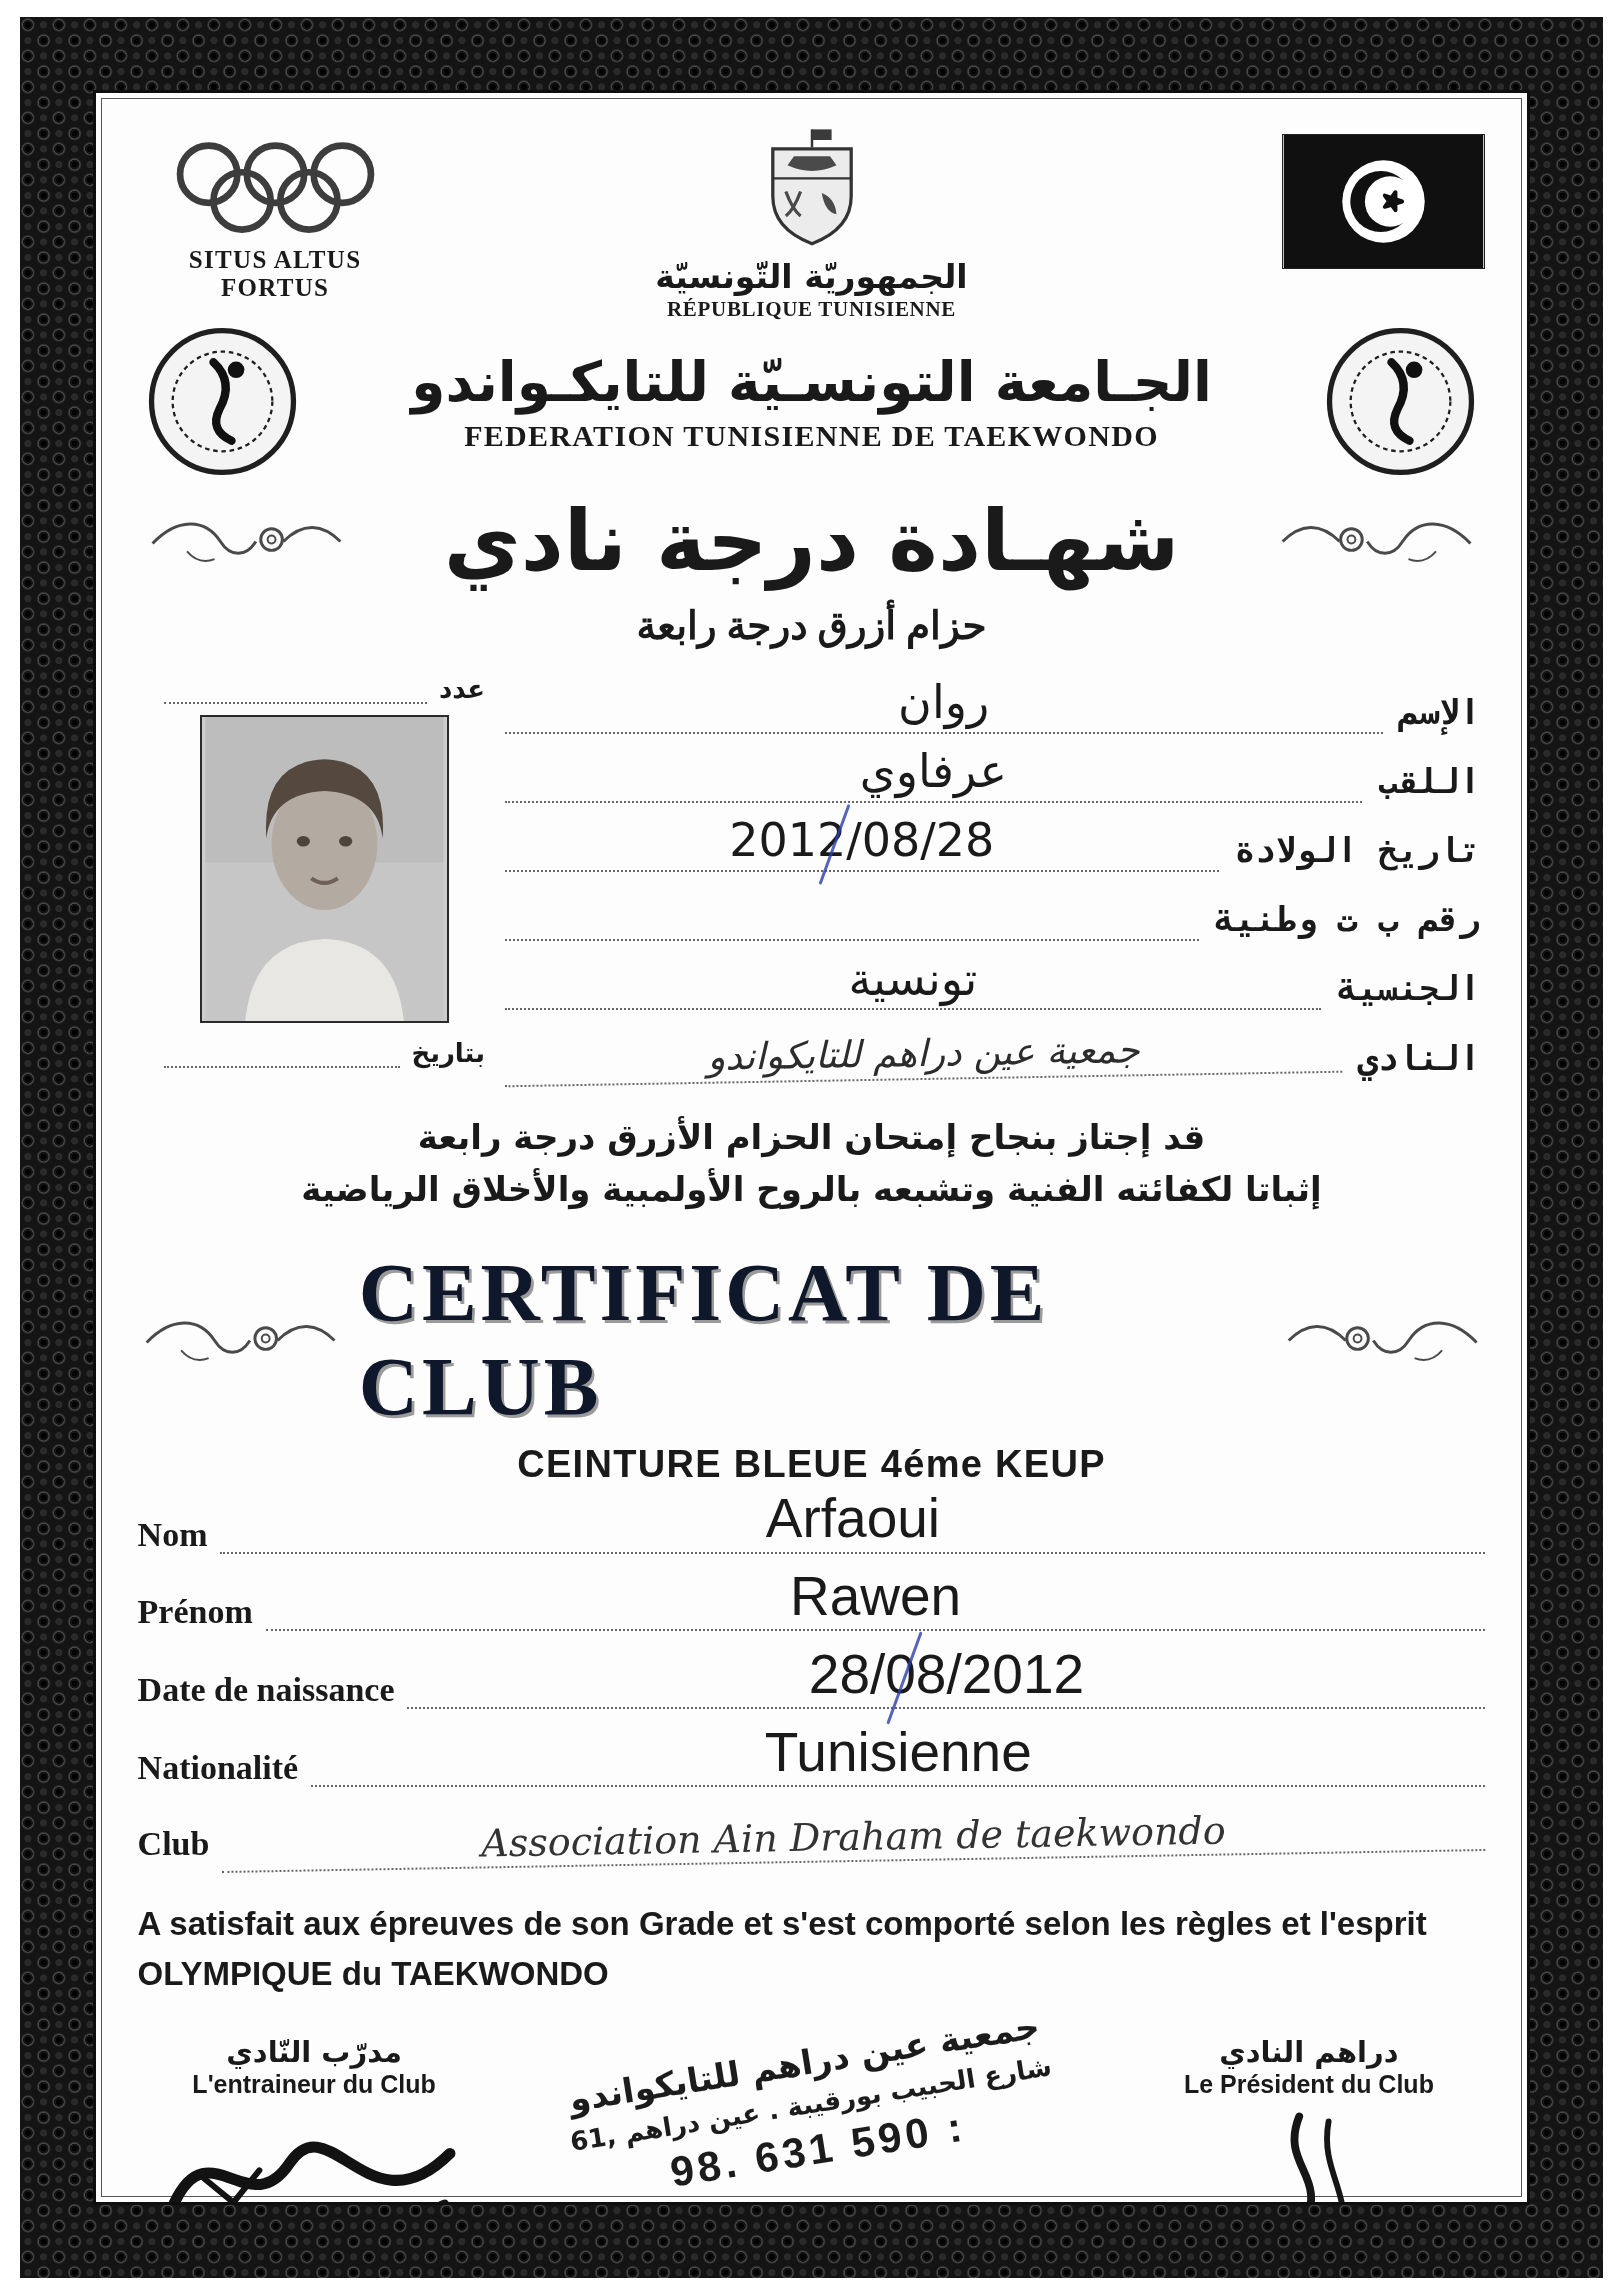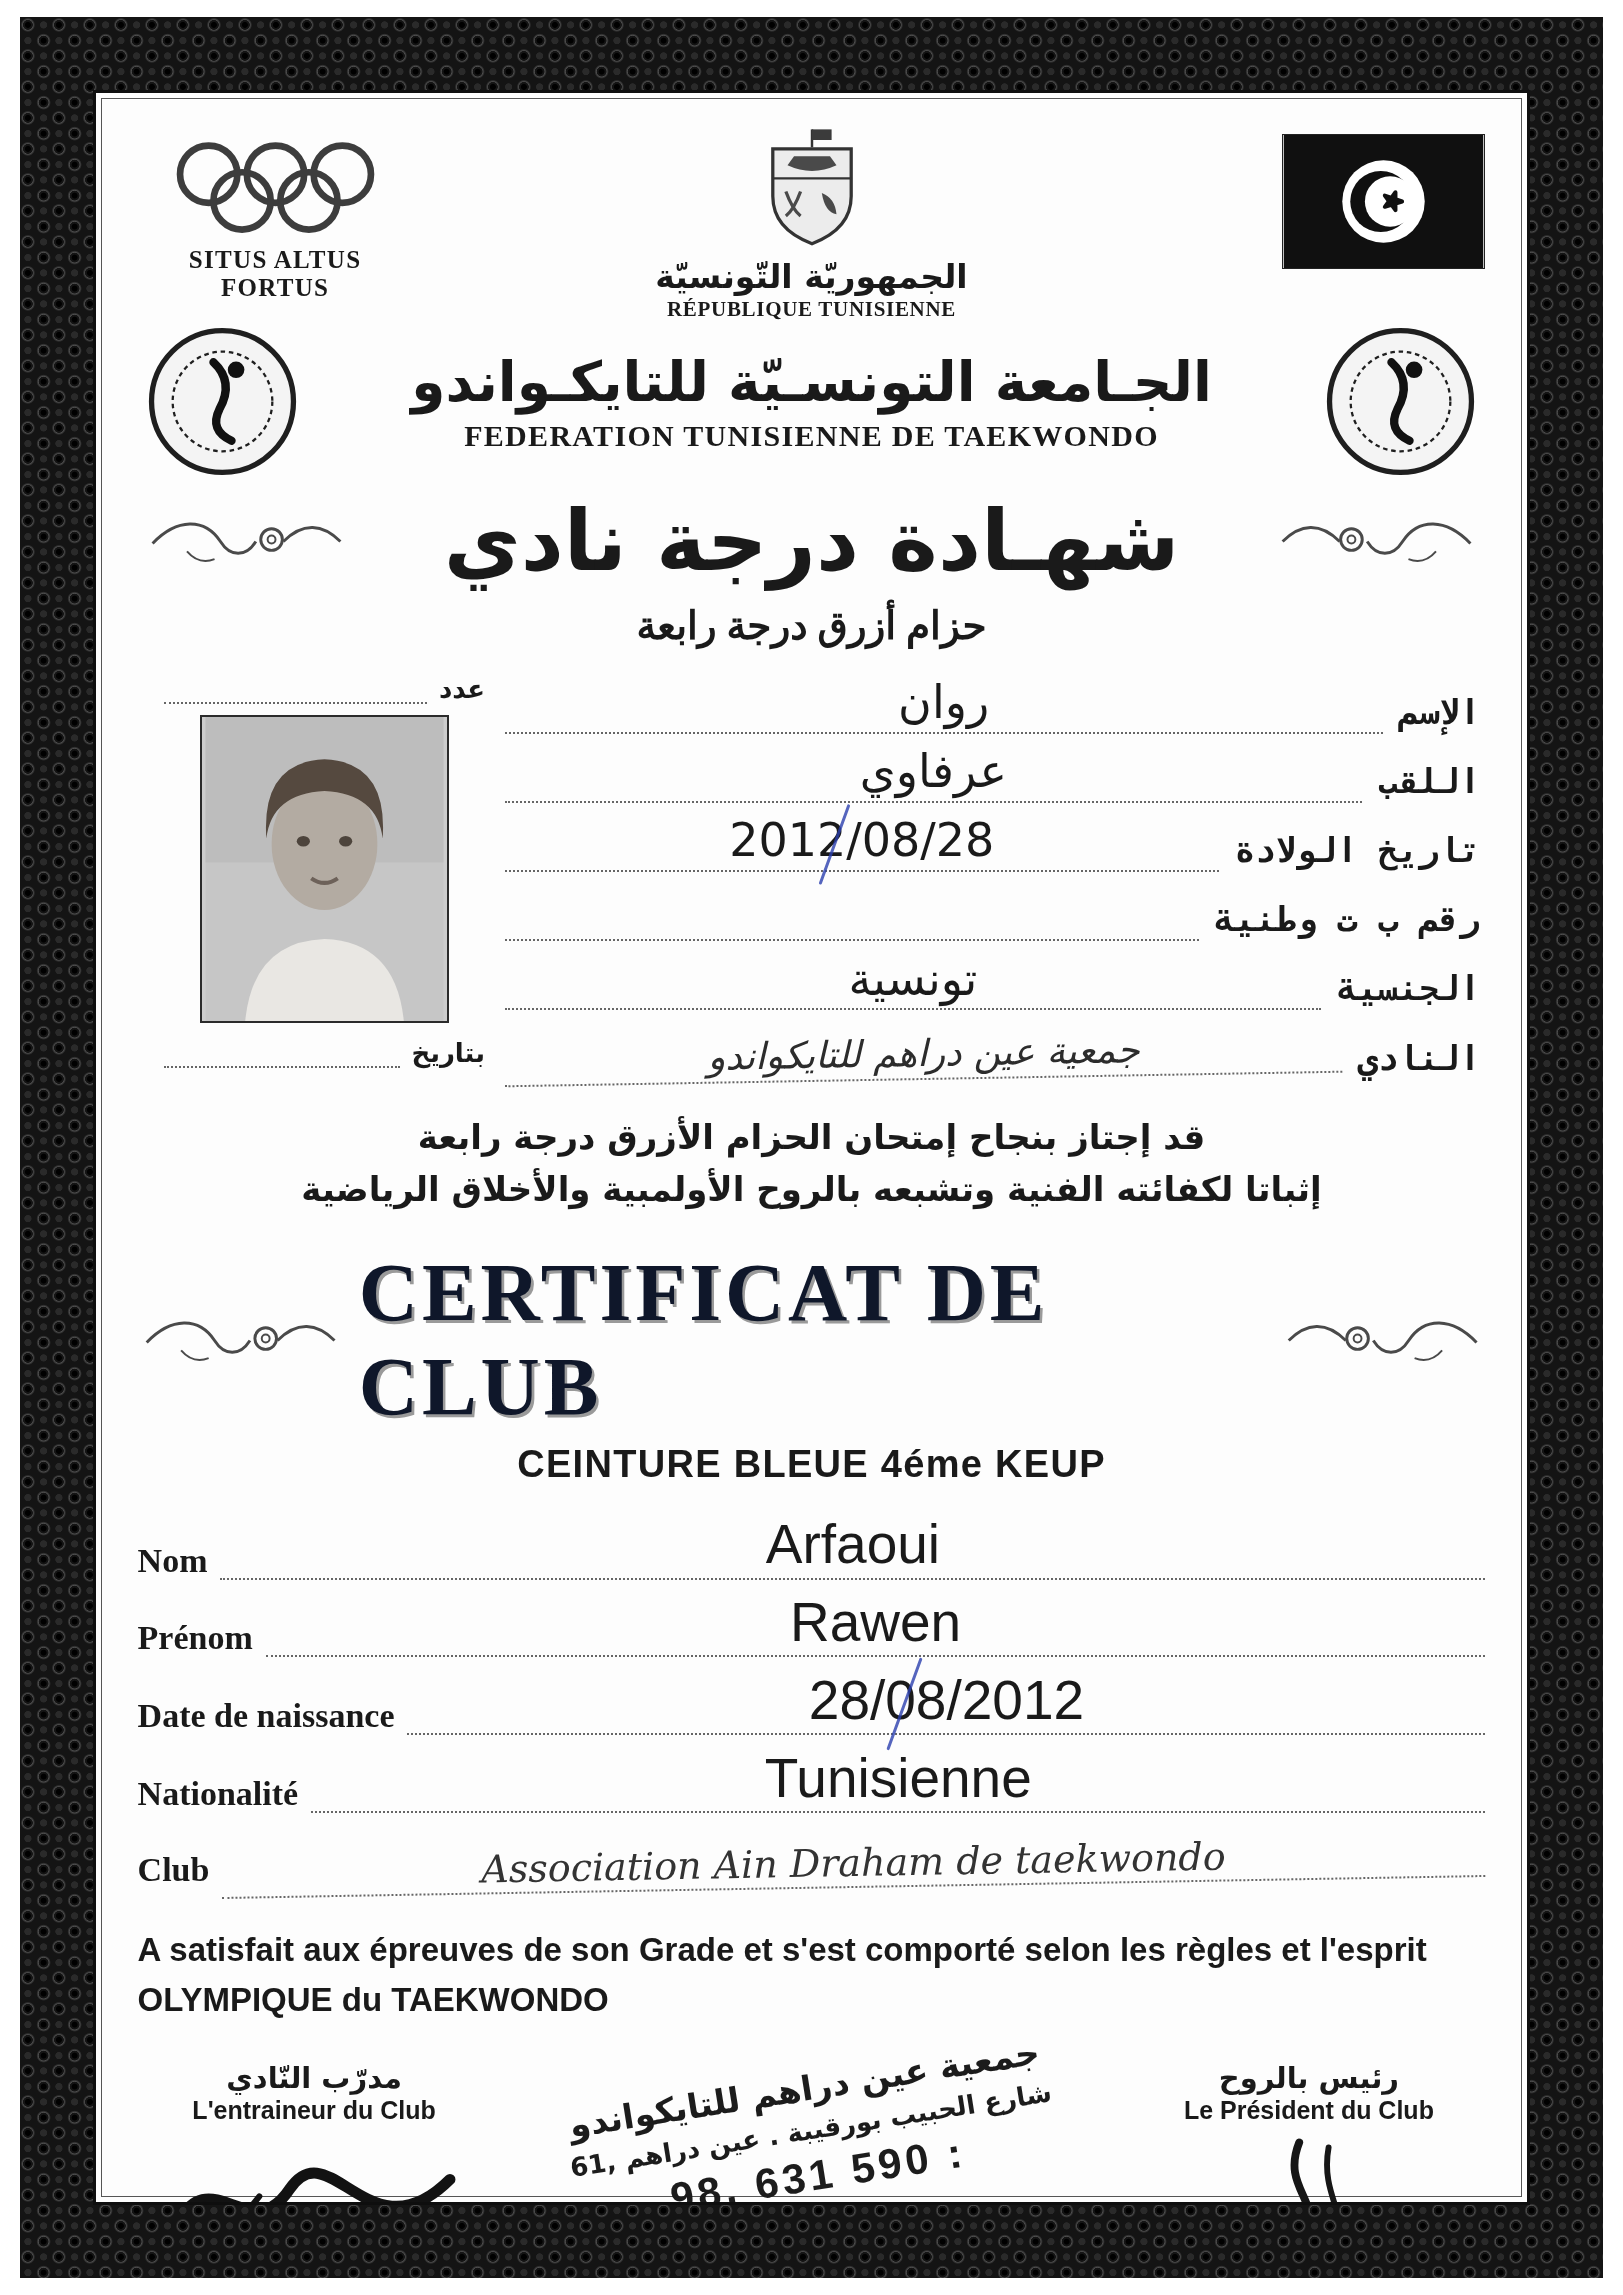--- a/index.html
+++ b/index.html
@@ -79,21 +79,21 @@
   .statement-ar { direction:rtl; text-align:center; font-size:34px; font-weight:bold; font-family:"DejaVu Sans", sans-serif; margin-top:22px; line-height:1.55; }
 
   
   .cdc-band { display:flex; align-items:center; justify-content:center; gap:17px; margin-top:30px; }
   .cdc-title {
     font-size:82px; font-weight:900; letter-spacing:3.9px; font-family:"Liberation Serif", serif;
     color:#0f172a; text-shadow:2.6px 2.6px 0 #9a9a9a;
   }
   .keup { text-align:center; font-size:38px; font-weight:900; letter-spacing:1.3px; margin-top:9.2px; font-family:"Liberation Sans", sans-serif; }
 
-  .fields-fr { margin-top:26px; }
+  .fields-fr { }
   .row-fr { display:flex; align-items:flex-end; margin-bottom:10.5px; min-height:65px; }
   .label-fr { font-size:34px; font-weight:bold; white-space:nowrap; padding-right:13px; font-family:"Liberation Serif", serif; }
   .line-fr { flex:1; border-bottom:2.6px dotted #666; text-align:center; font-size:55px; font-family:"Liberation Sans", sans-serif; padding-bottom:1.3px; position:relative; }
   .line-fr.hand { font-family:"DejaVu Serif", serif; font-style:italic; font-size:38px; color:#333; transform:rotate(-1deg); }
 
   .pen-mark::after {
     content:""; position:absolute; left:46%; top:-20%; width:3.3px; height:150%;
     background:#2b3fae; transform:rotate(20deg); border-radius:2px; opacity:.8;
   }
 
@@ -320,21 +320,21 @@
 
         <div class="f-mid">
           <div class="stamp">
             <div class="stamp-l1">جمعية عين دراهم للتايكواندو</div>
             <div class="stamp-l2">61, شارع الحبيب بورقيبة . عين دراهم</div>
             <div class="stamp-phone">98. 631 590 :</div>
           </div>
         </div>
 
         <div class="f-col f-right">
-          <div class="f-ar">رئيس بالروح</div>
+          <div class="f-ar">دراهم النادي</div>
           <div class="f-fr">Le Président du Club</div>
           <div class="sig sig-right">
             <svg viewBox="0 0 200 170">
               <path d="M90,10 C70,60 120,70 95,120 C80,150 120,160 140,130" stroke="#161616" stroke-width="8" fill="none" stroke-linecap="round"></path>
               <path d="M120,15 C110,70 150,90 130,150" stroke="#161616" stroke-width="6" fill="none" stroke-linecap="round"></path>
               <path d="M60,110 q40,26 100,8" stroke="#161616" stroke-width="5" fill="none" stroke-linecap="round"></path>
             </svg>
           </div>
         </div>
       </div>

